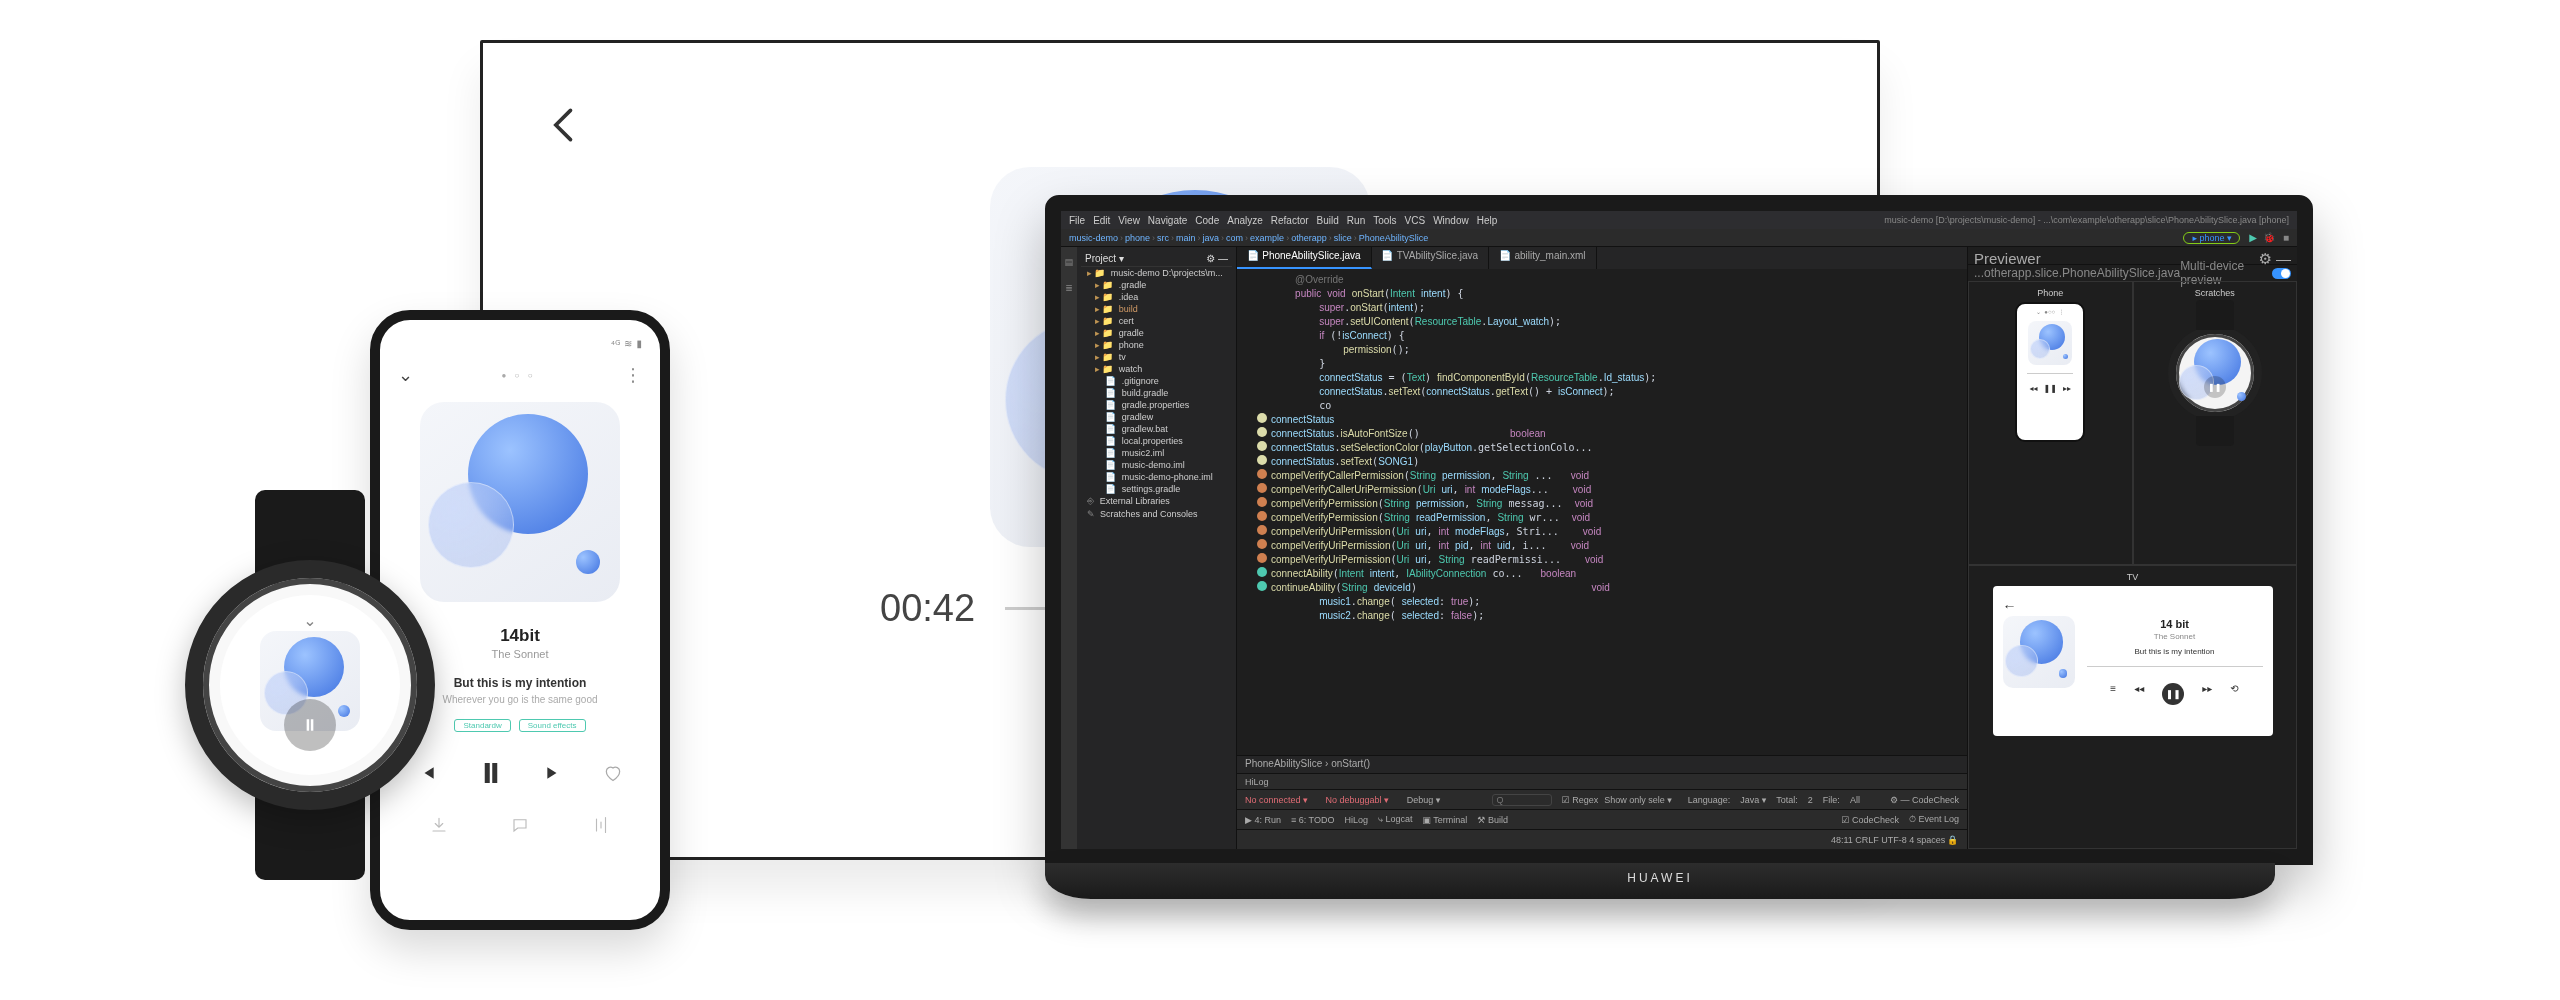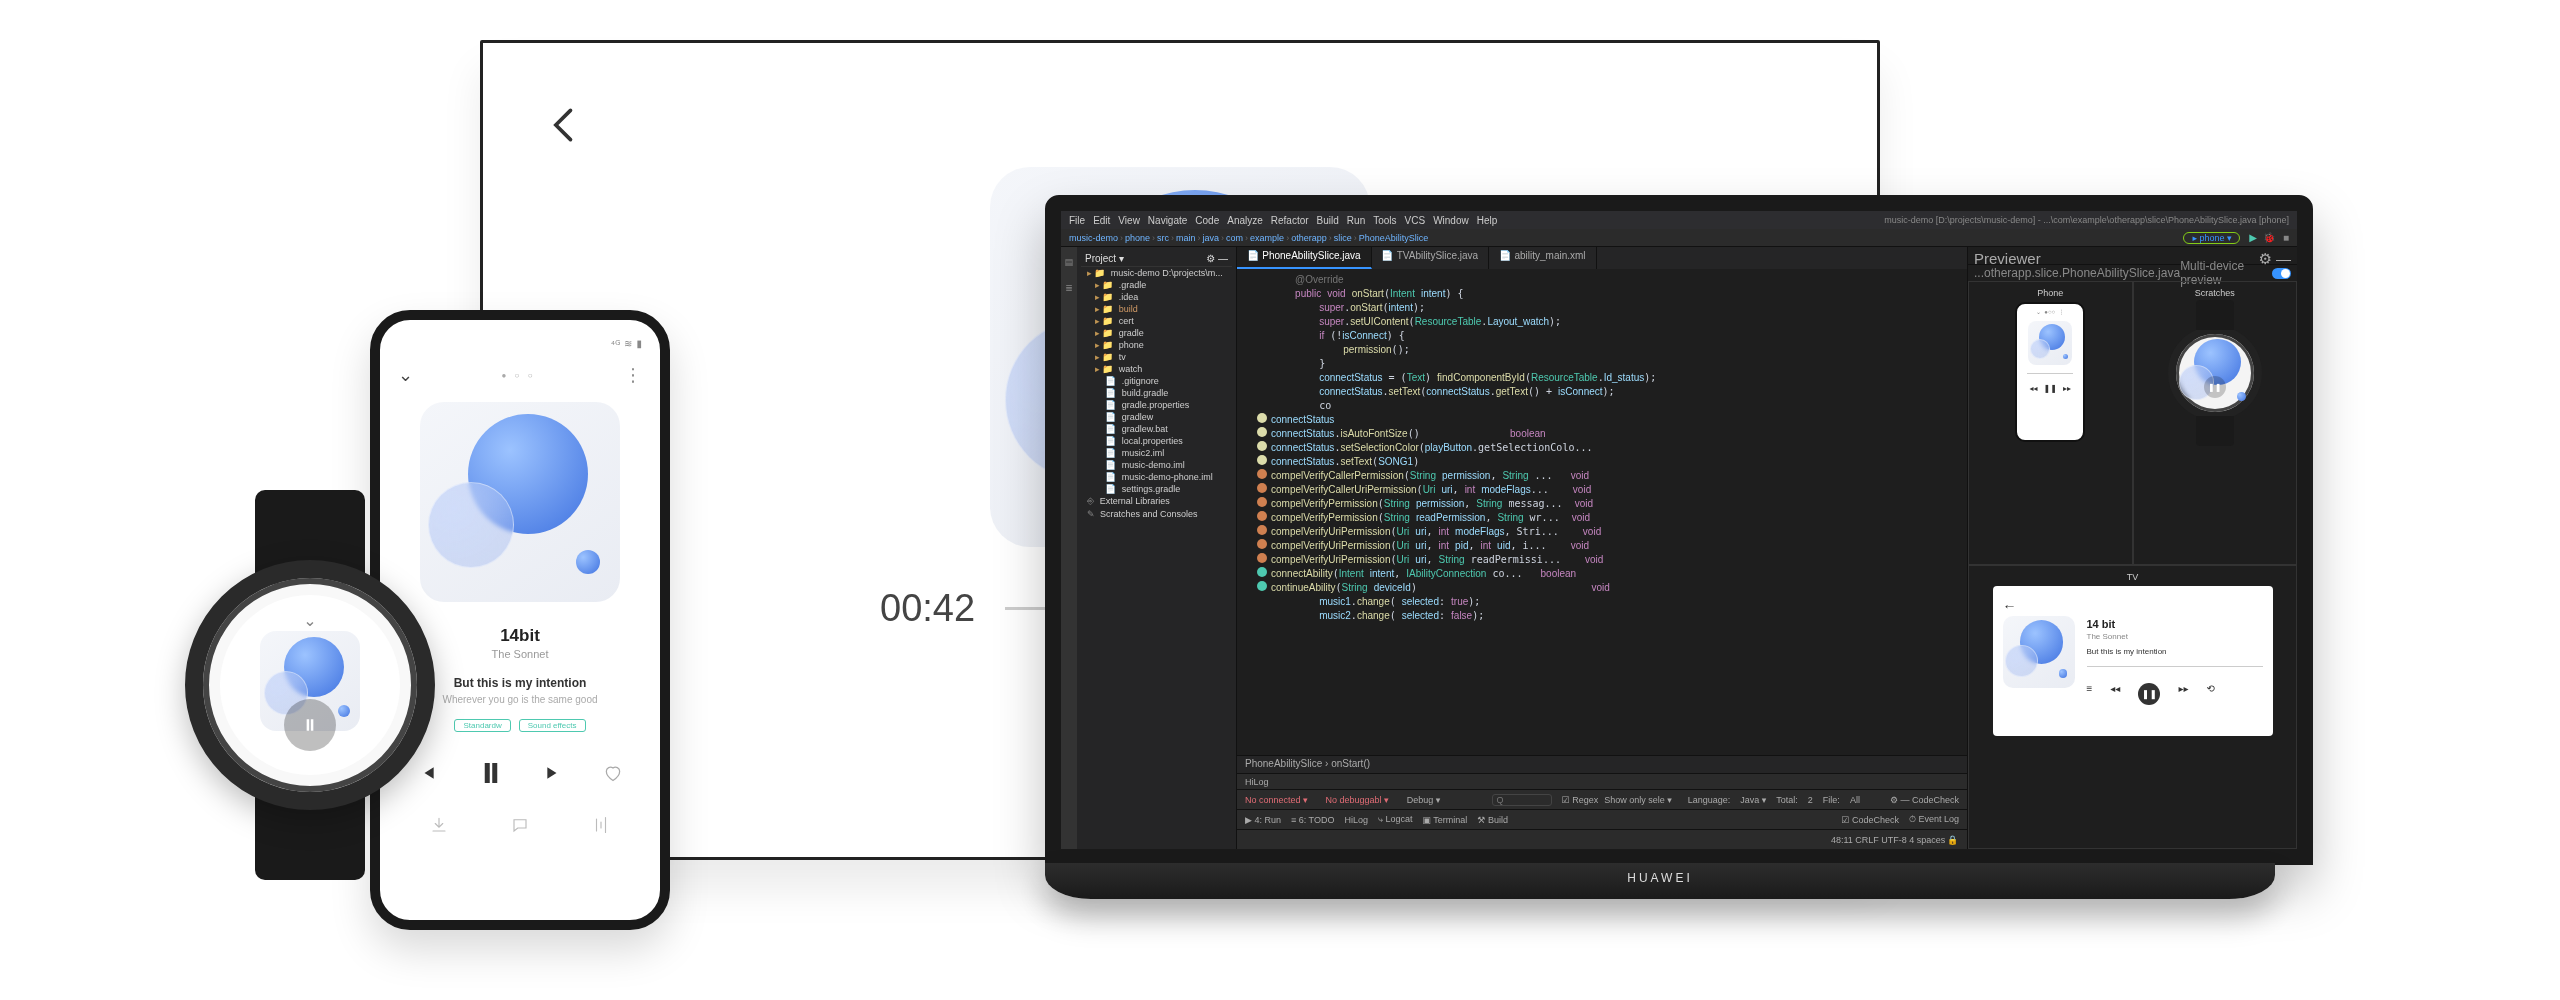--- a/index.html
+++ b/index.html
@@ -126,21 +126,21 @@
   .pv-phone { width: 70px; height: 140px; background: #fff; border-radius: 10px; border: 2px solid #111; display: flex; flex-direction: column; align-items: center; padding: 4px; }
   .pv-phone .pv-album { width: 44px; height: 44px; border-radius: 8px; background: linear-gradient(145deg,#f4f6fa,#e9ecf3); position: relative; overflow: hidden; margin-top: 6px; }
   .pv-phone .pv-ctrl { display: flex; gap: 6px; margin-top: 10px; font-size: 8px; color: #333; }
   .pv-watch { width: 94px; height: 94px; border-radius: 50%; background: #f4f4f4; border: 8px solid #222; box-shadow: inset 0 0 0 3px #444; display: flex; align-items: center; justify-content: center; position: relative; }
   .pv-watch::before, .pv-watch::after { content: ""; position: absolute; left: 50%; transform: translateX(-50%); width: 38px; height: 30px; background: #1a1a1a; }
   .pv-watch::before { top: -34px; border-radius: 4px 4px 0 0; }
   .pv-watch::after { bottom: -34px; border-radius: 0 0 4px 4px; }
   .pv-tv { width: 280px; height: 150px; background: #fff; border-radius: 4px; display: flex; padding: 10px; gap: 12px; }
   .pv-tv .pv-back { font-size: 14px; color: #333; }
   .pv-tv .pv-album2 { width: 72px; height: 72px; border-radius: 10px; background: linear-gradient(145deg,#f4f6fa,#e9ecf3); position: relative; overflow: hidden; }
-  .pv-tv .pv-meta { flex: 1; display: flex; flex-direction: column; align-items: flex-start; justify-content: center; }
+  .pv-tv .pv-meta { flex: 1; display: flex; flex-direction: column; align-items: center; justify-content: center; }
   .pv-tv .pv-title { font-size: 11px; font-weight: 600; color: #222; }
   .pv-tv .pv-artist { font-size: 8px; color: #888; margin-top: 2px; }
   .pv-tv-ctrl { display: flex; justify-content: center; gap: 18px; margin-top: 16px; font-size: 10px; color: #333; }
   .pv-pause-circ { width: 22px; height: 22px; border-radius: 50%; background: #333; color: #fff; display: flex; align-items: center; justify-content: center; font-size: 9px; }
 
   
   .ide .panel { height: 20px; background: #2b2b2b; border-top: 1px solid #111; display: flex; align-items: center; padding: 0 8px; font-size: 9px; color: #aaa; gap: 10px; justify-content: space-between; }
   .ide .panel .left { display: flex; gap: 10px; align-items: center; }
   .ide .panel .right { display: flex; gap: 10px; align-items: center; }
   .ide .panel .red { color: #e06c75; }

